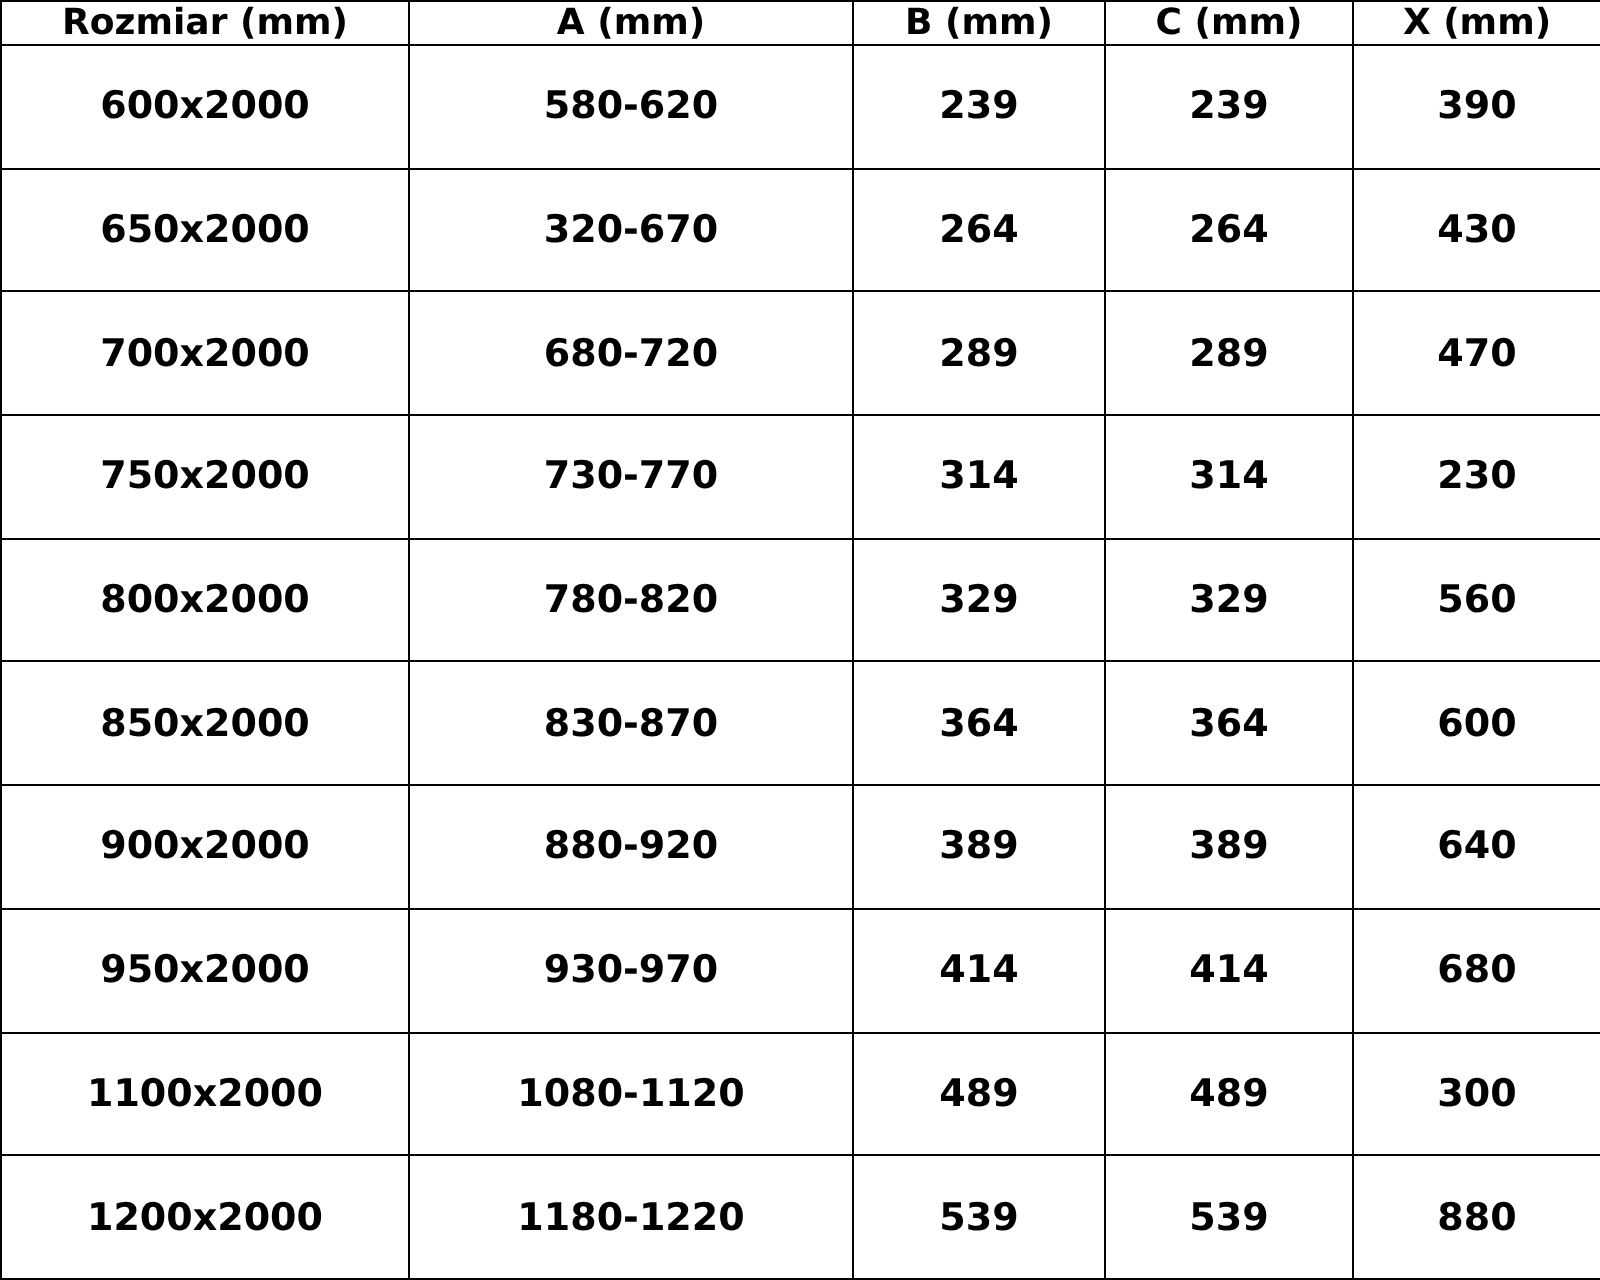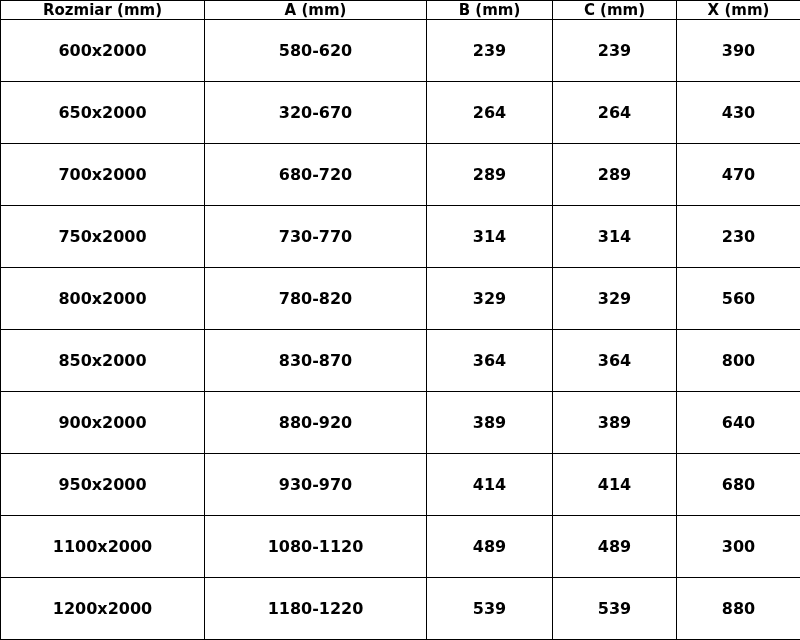--- a/index.html
+++ b/index.html
@@ -28,24 +28,24 @@
   table.spec-table th,
   table.spec-table td {
     border: 1px solid #000000;
     text-align: center;
     vertical-align: middle;
     font-weight: bold;
     color: #000000;
     padding: 0 2px;
   }
   table.spec-table th {
-    font-size: 15px;
+    font-size: 18px;
   }
   table.spec-table td {
-    font-size: 16px;
+    font-size: 19px;
   }
   
   col.c0 { width: 204px; }
   col.c1 { width: 222px; }
   col.c2 { width: 126px; }
   col.c3 { width: 124px; }
   col.c4 { width: 124px; }
 </style>
 </head>
 <body>
@@ -102,21 +102,21 @@
         <td>780-820</td>
         <td>329</td>
         <td>329</td>
         <td>560</td>
       </tr>
       <tr>
         <td>850x2000</td>
         <td>830-870</td>
         <td>364</td>
         <td>364</td>
-        <td>800</td>
+        <td>600</td>
       </tr>
       <tr>
         <td>900x2000</td>
         <td>880-920</td>
         <td>389</td>
         <td>389</td>
         <td>640</td>
       </tr>
       <tr>
         <td>950x2000</td>

